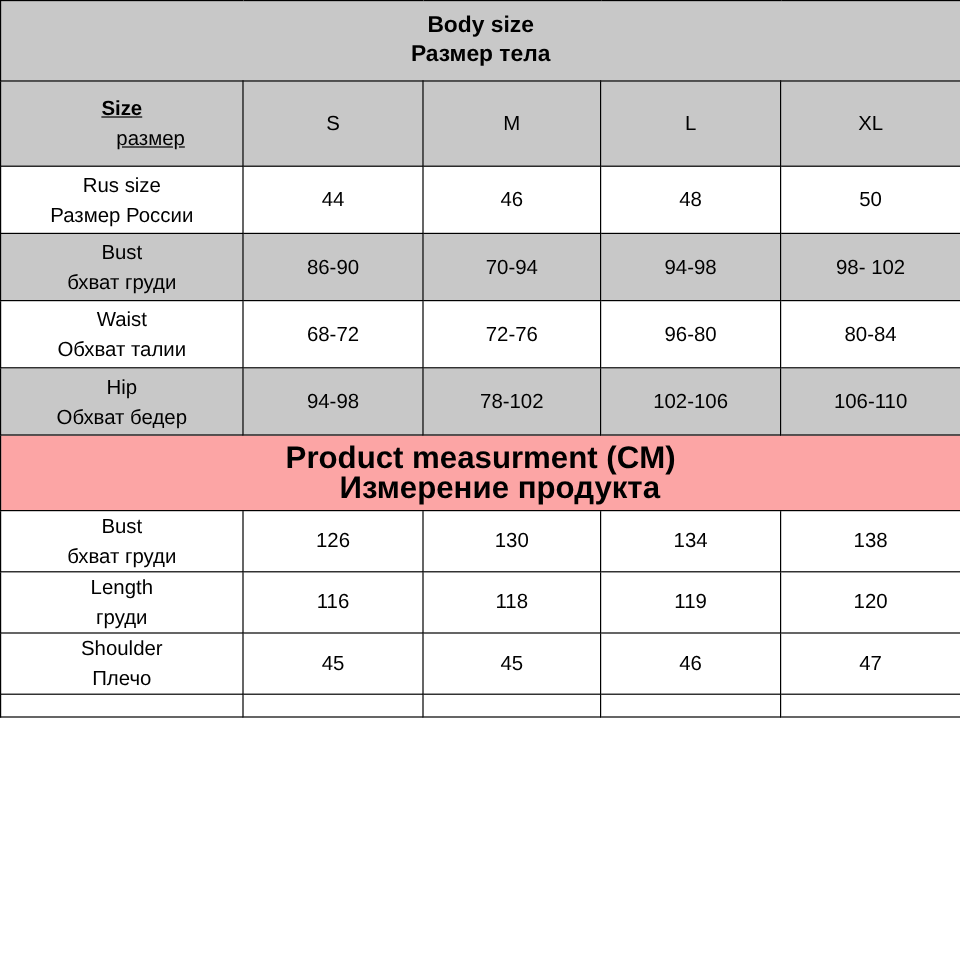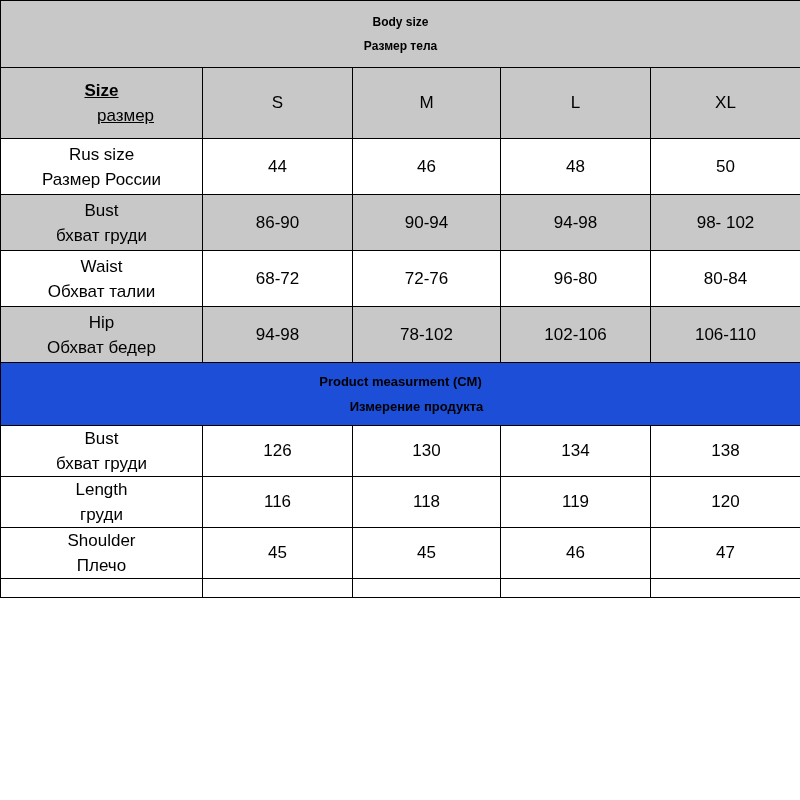--- a/index.html
+++ b/index.html
@@ -29,21 +29,21 @@
   
   col.c0 { width: 202px; }
   col.c1 { width: 150px; }
   col.c2 { width: 148px; }
   col.c3 { width: 150px; }
   col.c4 { width: 150px; }
 
   .title-row td {
     background: #c8c8c8;
     font-weight: bold;
-    font-size: 12px;
+    font-size: 19px;
     line-height: 24px;
     height: 66px;
   }
   .title-row .line2 {
     display: block;
   }
 
   .gray { background: #c8c8c8; }
   .white { background: #ffffff; }
 
@@ -68,23 +68,23 @@
     line-height: 25px;
   }
   .two-line .l2 { display: block; }
 
   .r-body { height: 56px; }
   .r-prod { height: 51px; }
 
   .value { font-size: 17px; }
 
   .section-row td {
-    background: #1d4ed8;
+    background: #fca5a5;
     font-weight: bold;
-    font-size: 13px;
+    font-size: 26px;
     line-height: 25px;
     height: 62px;
   }
   .section-row .line2 { display: block; padding-left: 32px; }
 
   .partial-row td { height: 18px; }
 </style>
 </head>
 <body>
 
@@ -126,21 +126,21 @@
       <td class="white value">48</td>
       <td class="white value">50</td>
     </tr>
 
     <tr class="r-body">
       <td class="gray two-line">
         <span>Bust</span>
         <span class="l2">бхват груди</span>
       </td>
       <td class="gray value">86-90</td>
-      <td class="gray value">90-94</td>
+      <td class="gray value">70-94</td>
       <td class="gray value">94-98</td>
       <td class="gray value">98- 102</td>
     </tr>
 
     <tr class="r-body">
       <td class="white two-line">
         <span>Waist</span>
         <span class="l2">Обхват талии</span>
       </td>
       <td class="white value">68-72</td>

